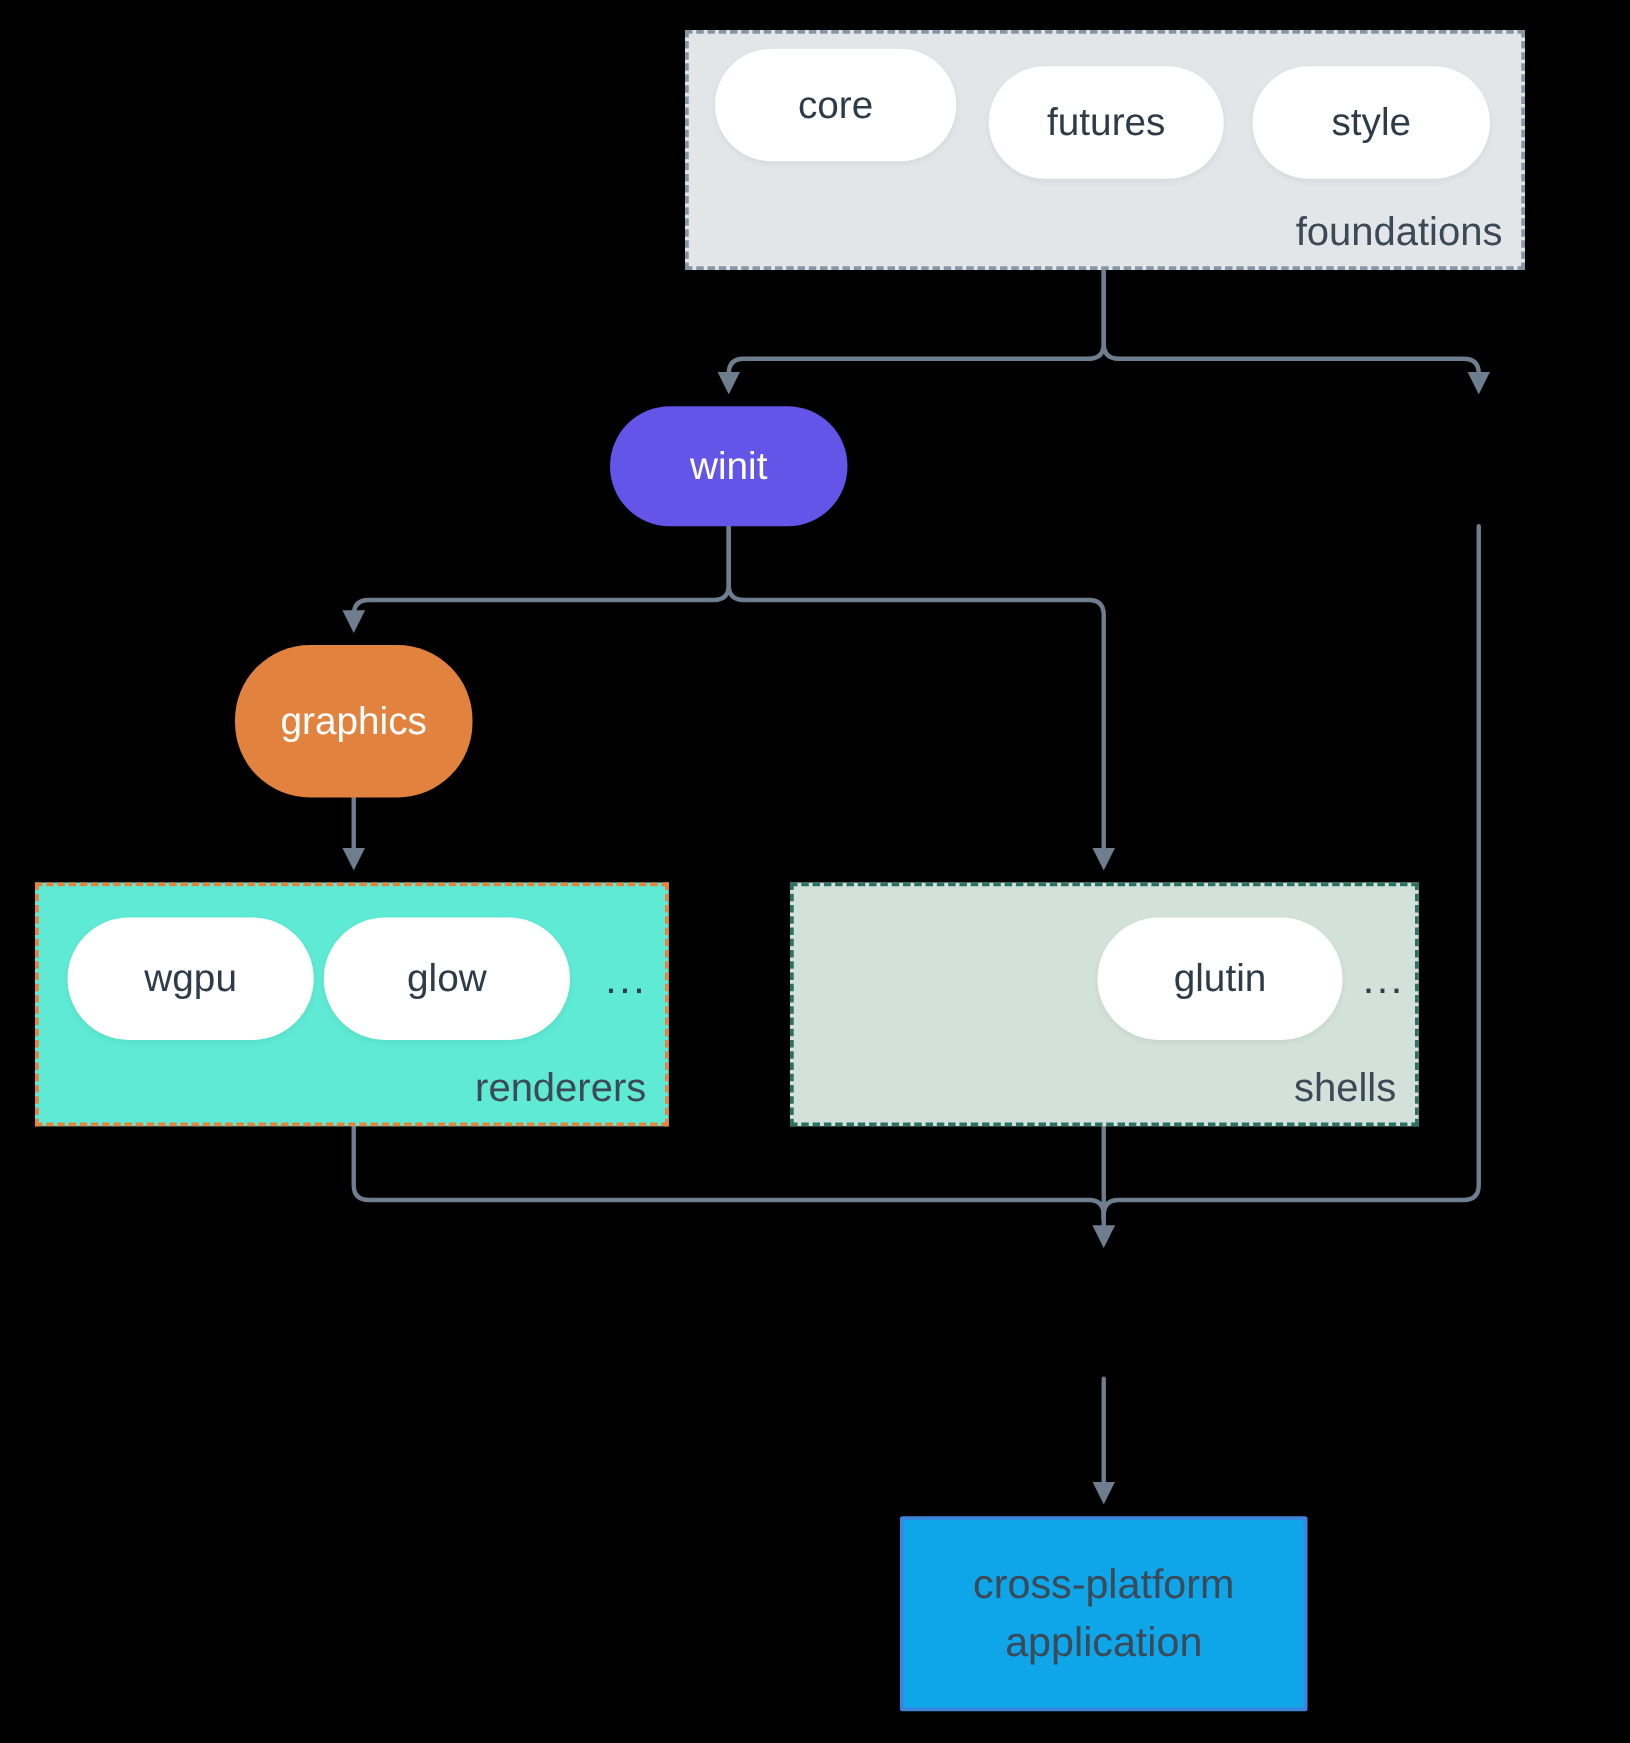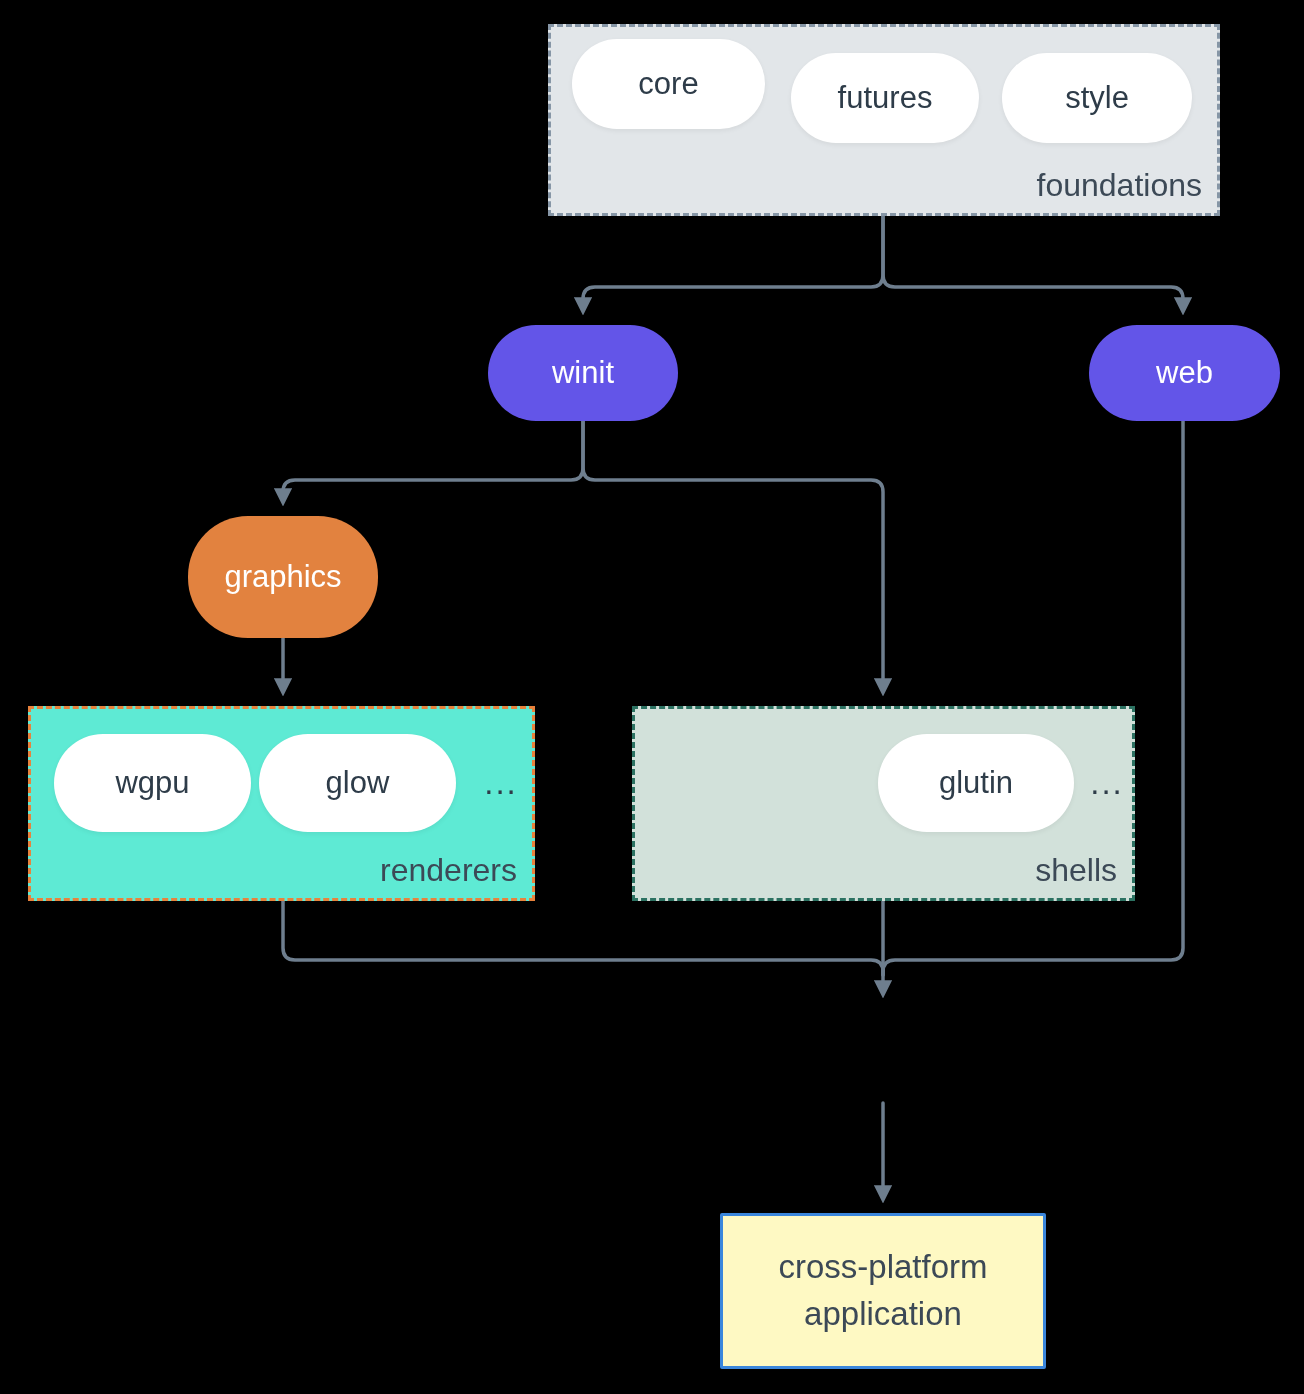--- a/index.html
+++ b/index.html
@@ -73,21 +73,21 @@
     display: flex;
     align-items: center;
     justify-content: center;
     letter-spacing: 2px;
   }
   .app-box {
     position: absolute;
     left: 720px; top: 1213px;
     width: 326px; height: 156px;
     box-sizing: border-box;
-    background: #fef9c3;
+    background: #0ea5e9;
     border: 3px solid #3a86dc;
     border-radius: 2px;
     display: flex;
     align-items: center;
     justify-content: center;
     text-align: center;
     font-size: 33px;
     line-height: 1.42;
     color: #3c4956;
     padding: 0 42px;
@@ -118,21 +118,20 @@
   </svg>
 
   <div class="group group-foundations">
     <div class="pill pill-white" style="left:21px; top:12px; width:193px; height:90px;">core</div>
     <div class="pill pill-white" style="left:451px; top:26px; width:190px; height:90px;">style</div>
     <div class="pill pill-white" style="left:240px; top:26px; width:188px; height:90px;">futures</div>
     <div class="group-label">foundations</div>
   </div>
 
   <div class="pill pill-purple" style="left:488px; top:325px; width:190px; height:96px;">winit</div>
-  <div class="pill pill-purple" style="left:1089px; top:325px; width:191px; height:96px;">web</div>
 
   <div class="pill pill-orange" style="left:188px; top:516px; width:190px; height:122px;">graphics</div>
 
   <div class="group group-renderers">
     <div class="pill pill-white" style="left:23px; top:25px; width:197px; height:98px;">wgpu</div>
     <div class="pill pill-white" style="left:228px; top:25px; width:197px; height:98px;text-align:right;">glow</div>
     <div class="ellipsis" style="left:445px; top:25px; width:50px; height:98px;">...</div>
     <div class="group-label">renderers</div>
   </div>
 

